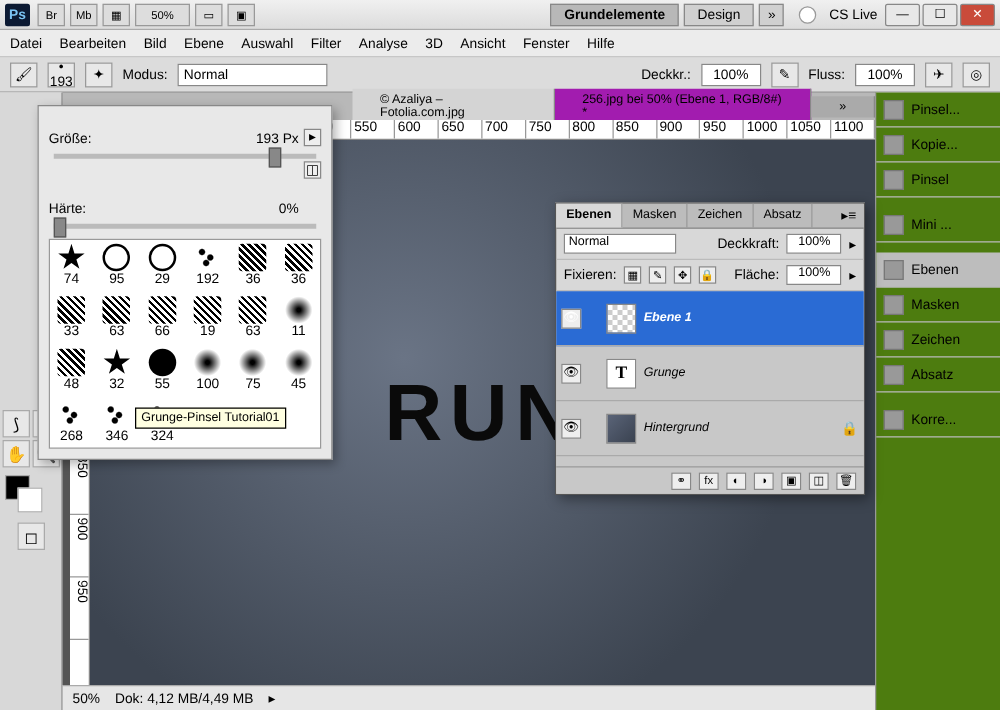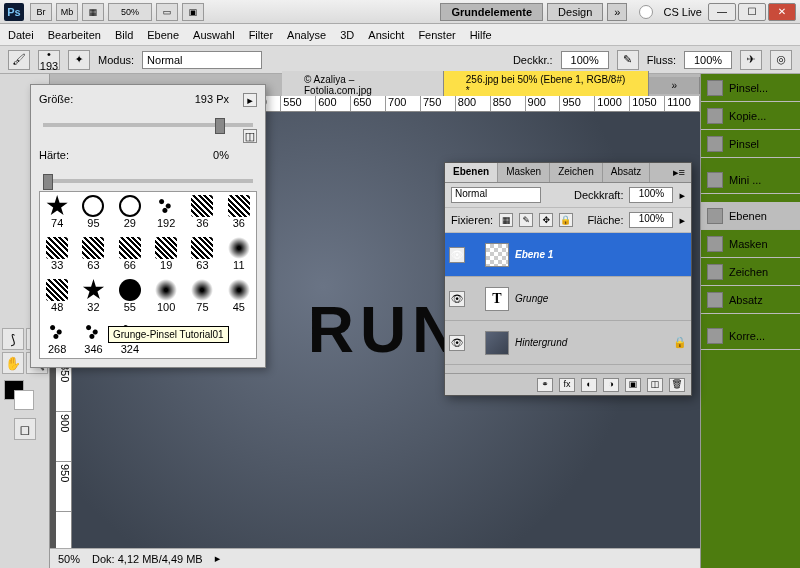--- a/index.html
+++ b/index.html
@@ -20,31 +20,31 @@
 .main { display: flex; height: calc(100% - 74px); }
 .tools { width: 50px; background: #d8d8d8; border-right: 1px solid #999; position: relative;}
 .tool-slot { width: 22px; height: 22px; border: 1px solid #aaa; background: #e8e8e8; position: absolute; display:flex;align-items:center;justify-content:center;font-size:13px;}
 .canvas-area { flex: 1; position: relative; background: #555; }
 .ruler-h { position: absolute; top: 22px; left: 22px; right: 0; height: 16px; background: #fff; border-bottom: 1px solid #888; font-size: 8px; display:flex; overflow:hidden;}
 .ruler-h span{ width:50px; border-right:1px solid #999; padding-left:2px;}
 .ruler-v { position: absolute; top: 38px; left: 6px; width: 16px; bottom: 20px; background: #fff; border-right: 1px solid #888; font-size:8px; display:flex;flex-direction:column;overflow:hidden;}
 .ruler-v span{height:50px;border-bottom:1px solid #999;writing-mode:vertical-rl;padding-top:2px;}
 .tabs-row { position: absolute; top: 0; left: 0; right: 0; height: 22px; background: #b8b8b8; display: flex; align-items: center; }
 .doc-tab { padding: 3px 22px; background: #d4d4d4; border-right: 1px solid #888; font-size: 10px; }
-.doc-tab.active { background: #fde047; }
+.doc-tab.active { background: #a21caf; }
 .canvas { position: absolute; top: 38px; left: 22px; right: 0; bottom: 20px; background: radial-gradient(circle at 40% 40%, #6a7485, #3c4450 70%); display:flex;align-items:center;justify-content:center;}
 .big-text { font-family: 'Arial Black', sans-serif; font-size: 64px; letter-spacing: 6px; color: #0a0a0a; font-weight: 900; }
 .statusbar { position: absolute; bottom: 0; left: 0; right: 0; height: 20px; background: #e6e6e6; border-top: 1px solid #aaa; display: flex; align-items: center; gap: 12px; padding: 0 8px; font-size: 10px; }
 .right-panels { width: 100px; background: #4d7c0f; border-left: 1px solid #999; }
 .rp-item { height: 28px; display: flex; align-items: center; gap: 6px; padding: 0 6px; border-bottom: 1px solid #bbb; font-size:10px; cursor:pointer;}
 .rp-item.active { background: #bdbdbd; }
 .rp-ico { width: 16px; height: 16px; background: #999; border:1px solid #777;}
 
 .brush-popup { position: absolute; top: 84px; left: 30px; width: 236px; background: #e8e8e8; border: 1px solid #888; box-shadow: 3px 3px 8px rgba(0,0,0,.3); padding: 8px; z-index:30;}
-.bp-row { display: flex; align-items: flex-start; height: 24px; gap: 10px; }
+.bp-row { display: flex; align-items: flex-end; height: 24px; }
 .bp-slider { flex: 1; height: 4px; background: #bbb; margin: 6px 4px; position: relative; }
 .bp-slider::after { content:''; position:absolute; top:-5px; width:8px; height:14px; background:#888;border:1px solid #555; }
 .bp-slider.size::after{ left:82%; }
 .bp-slider.hard::after{ left:0%; }
 .bp-val { width: 50px; text-align: right; }
 .bp-arrow { width: 14px; height: 14px; border:1px solid #888; text-align:center; line-height:12px; margin-left:4px; background:#eee;}
 .bp-grid { display: grid; grid-template-columns: repeat(6, 1fr); gap: 6px; margin-top: 8px; background:#fff; border:1px solid #999; padding:2px;}
 .bp-cell { height: 36px; display:flex; flex-direction:column; align-items:center; justify-content:center; font-size:9px;}
 .bp-thumb { width:22px; height:22px; background:#333; border-radius:3px;}
 .bp-thumb.star{ clip-path: polygon(50% 0,61% 35%,98% 35%,68% 57%,79% 91%,50% 70%,21% 91%,32% 57%,2% 35%,39% 35%); background:#000;}

